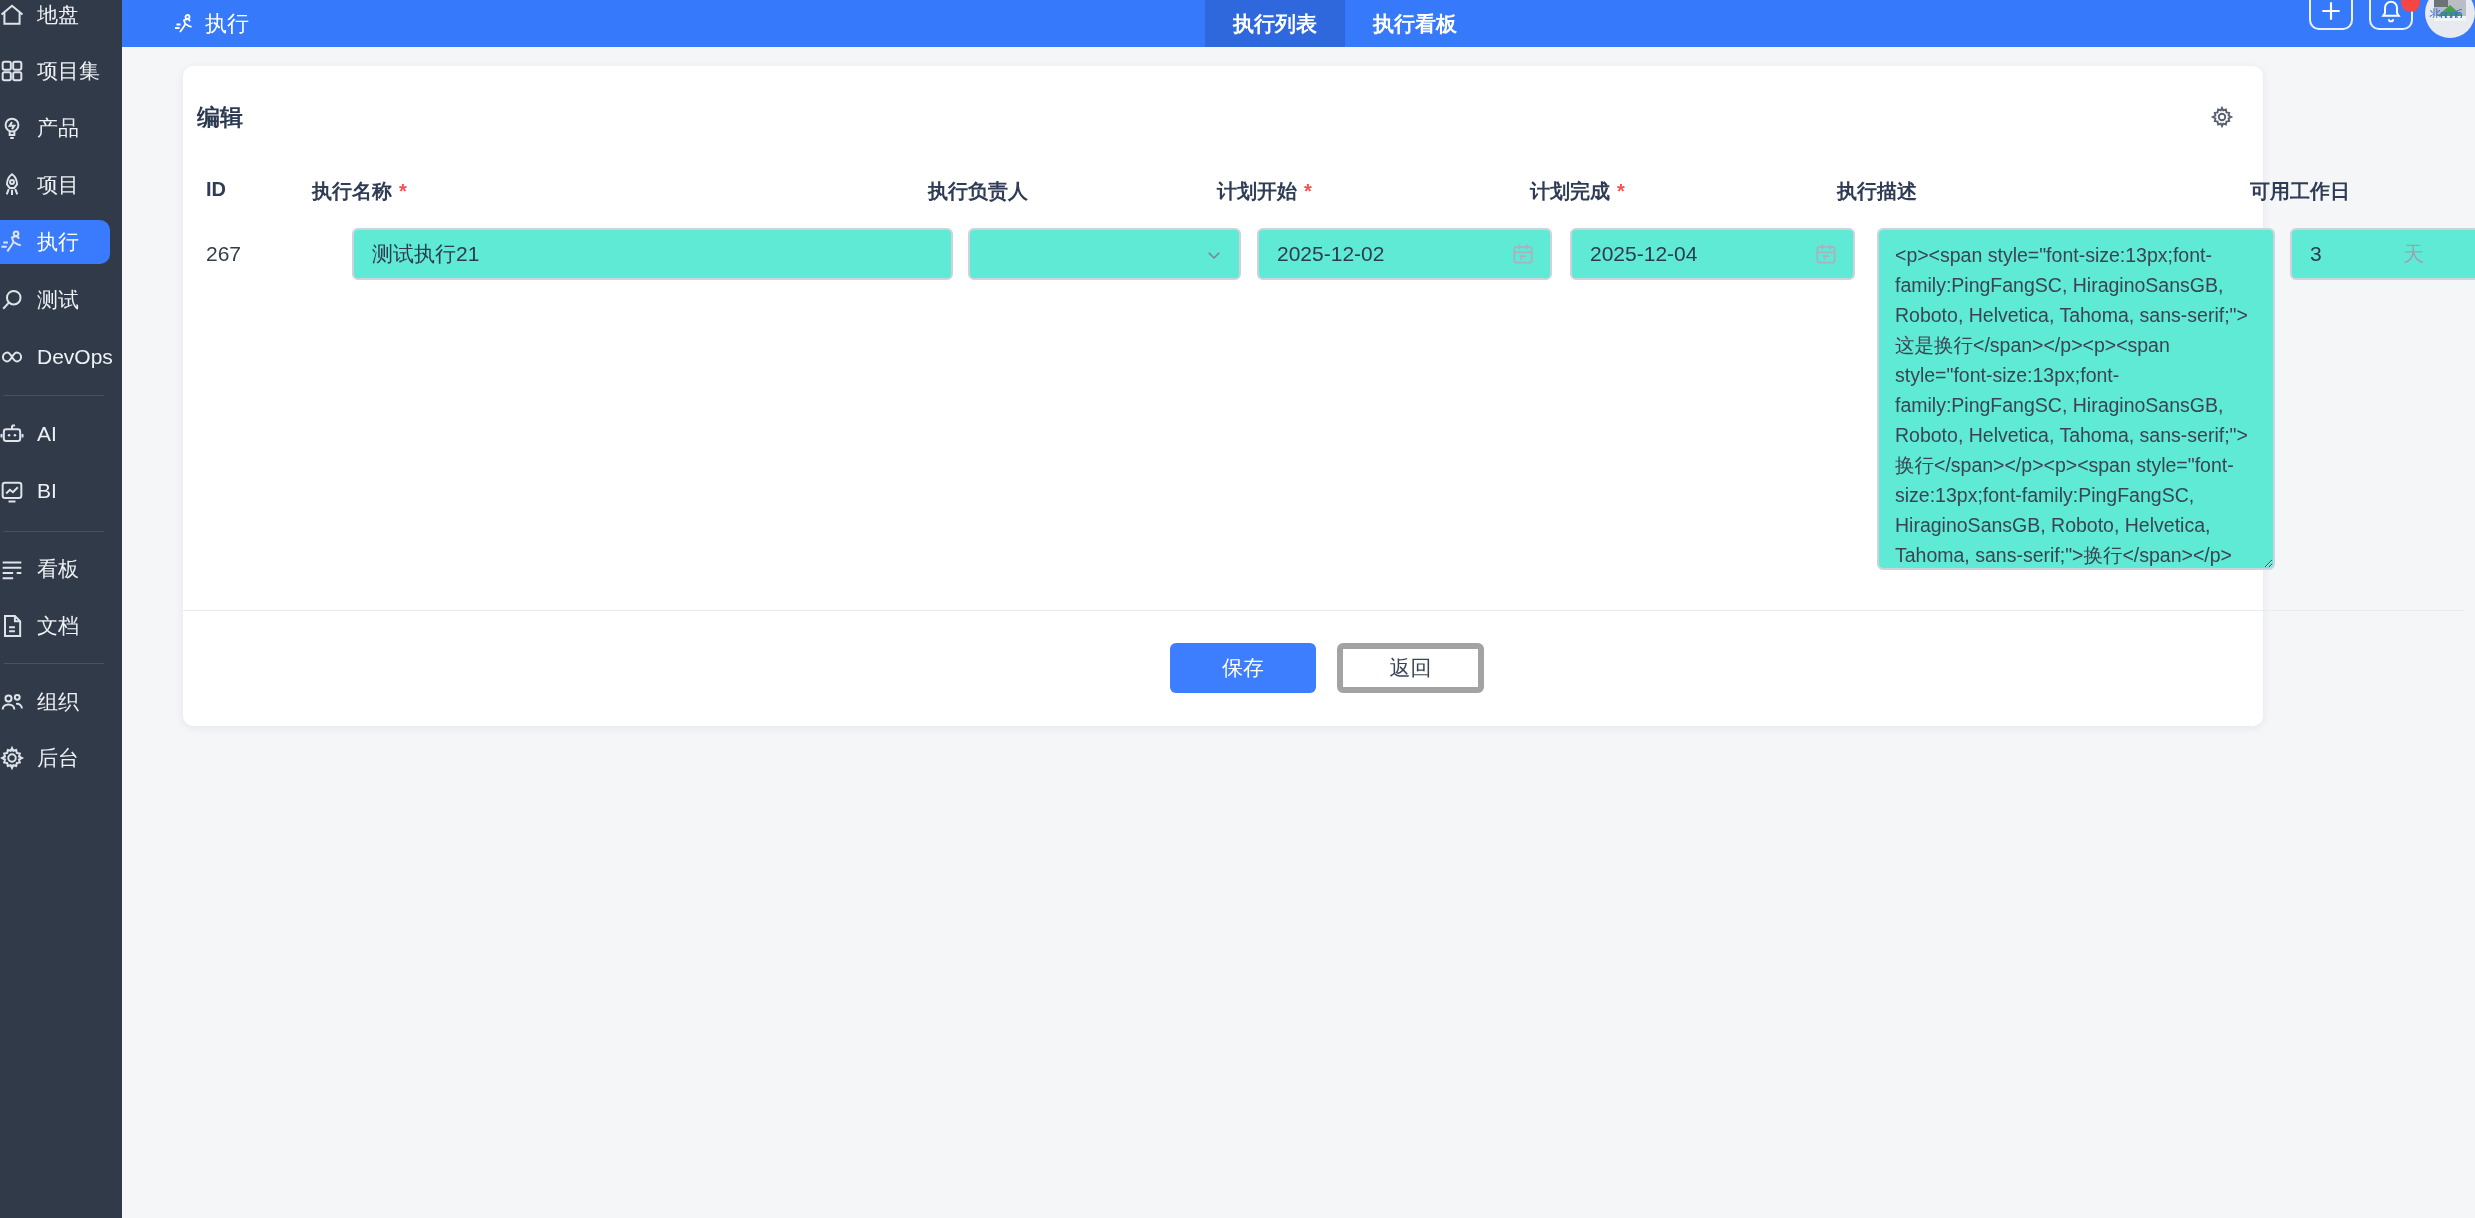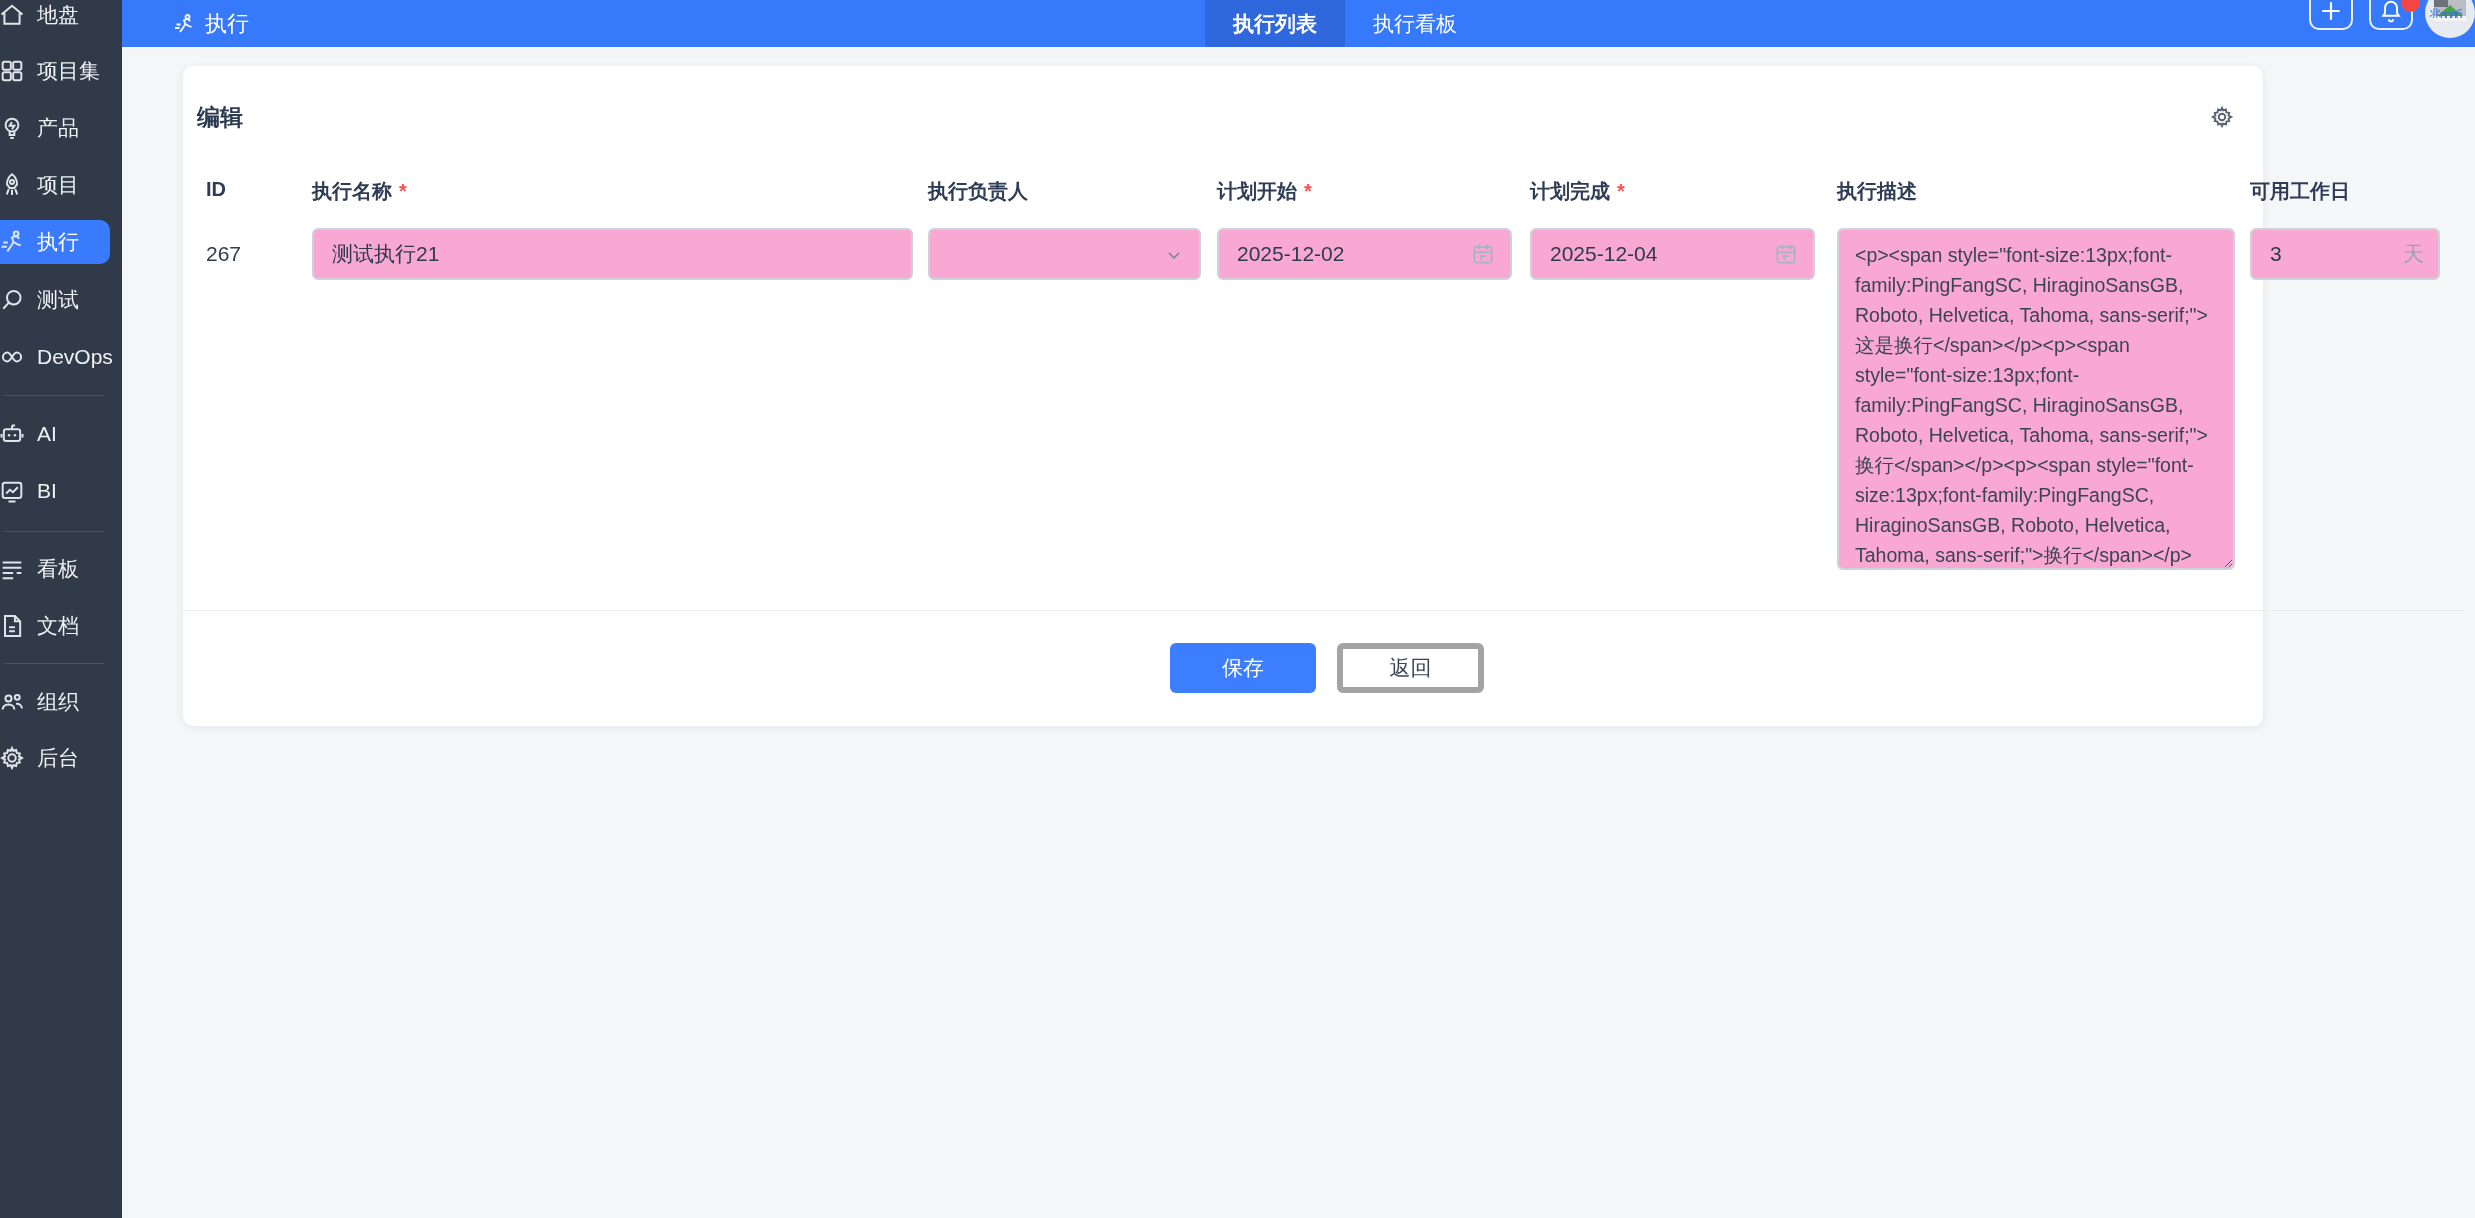--- a/index.html
+++ b/index.html
@@ -14,21 +14,21 @@
   .side-item .lbl { margin-left:10px; white-space:nowrap; }
   .side-item.active { background:#3a7bfd; border-radius:10px; left:-12px; width:122px; padding-left:12px; color:#fff; }
   .side-divider { position:absolute; left:4px; width:100px; height:1px; background:#4a5362; }
 
   
   .topbar { position:absolute; left:122px; top:0; width:2353px; height:47px; background:#3779fb; z-index:4; }
   .tb-title { position:absolute; left:50px; top:0; height:47px; display:flex; align-items:center; color:#fff; }
   .tb-title .ico { width:24px; height:24px; margin-right:9px; display:flex; }
   .tb-title .txt { font-size:22px; font-weight:500; }
   .tabs { position:absolute; left:1083px; top:0; height:47px; display:flex; }
-  .tab { height:47px; padding:0 28px; display:flex; align-items:center; color:#fff; font-size:21px; cursor:pointer; }
+  .tab { height:47px; padding:0 28px; display:flex; align-items:center; color:#fff; font-size:21px; cursor:pointer;font-weight:bold; }
   .tab.active { background:#2f68dd; font-weight:700; }
   .tb-btn { position:absolute; top:-14px; width:44px; height:44px; border:2px solid rgba(255,255,255,.9); border-radius:10px; display:flex; align-items:flex-end; justify-content:center; color:#fff; cursor:pointer; }
   .tb-btn svg { width:26px; height:26px; margin-bottom:4px; }
   .tb-btn.plus { left:2187px; }
   .tb-btn.bell { left:2247px; }
   .badge { position:absolute; left:2279px; top:-7px; width:19px; height:19px; border-radius:50%; background:#f54545; z-index:6; }
   .avatar { position:absolute; left:2303px; top:-12px; width:50px; height:50px; border-radius:50%; background:#e7eaf0; overflow:hidden; cursor:pointer; }
   .avatar .photo { position:absolute; left:9px; top:7px; width:32px; height:26px; background:#b9bec4; overflow:hidden; }
   .avatar .photo .dark { position:absolute; left:0; top:0; width:14px; height:12px; background:#6d7277; }
   .avatar .photo .hill { position:absolute; left:0; top:10px; width:0; height:0; border-left:16px solid transparent; border-right:16px solid transparent; border-bottom:14px solid #47a14b; }
@@ -37,21 +37,21 @@
 
   
   .card { position:absolute; left:183px; top:66px; width:2080px; height:660px; background:#ffffff; border-radius:10px; box-shadow:0 2px 10px rgba(25,35,60,.07); z-index:3; }
   .card-title { position:absolute; left:14px; top:36px; font-size:23px; font-weight:700; color:#2c3a52; }
   .card-gear { position:absolute; right:28px; top:38px; width:26px; height:26px; color:#55606e; cursor:pointer; }
   .card-gear svg { width:26px; height:26px; }
 
   .flabel { position:absolute; top:112px; font-size:20px; font-weight:700; color:#2f3c55; white-space:nowrap; }
   .req { color:#ff4d4f; margin-left:7px; font-weight:700; }
 
-  .ctrl { position:absolute; top:162px; height:52px; border:2px solid #ccd3dc; border-radius:6px; background:#f9a8d4; font-size:21px; color:#2f3a4d; }
+  .ctrl { position:absolute; top:162px; height:52px; border:2px solid #ccd3dc; border-radius:6px; background:#5eead4; font-size:21px; color:#2f3a4d;margin-left:40px; }
   input.ctrl { padding:0 18px; outline:none; font-family:inherit; }
   .id-val { position:absolute; top:162px; height:52px; display:flex; align-items:center; font-size:21px; color:#333c4e; }
 
   .selectbox { display:flex; align-items:center; cursor:pointer; }
   .selectbox .chev { position:absolute; right:16px; color:#7a828f; width:18px; height:18px; }
   .datebox { display:flex; align-items:center; padding:0 18px; cursor:text; }
   .datebox .cal { position:absolute; right:14px; width:26px; height:26px; color:#aab2bf; }
 
   textarea.ctrl { padding:10px 16px; font-size:19.5px; line-height:30px; color:#3c4454; font-family:inherit; outline:none; resize:both; }
   .days-wrap { position:absolute; top:162px; }

